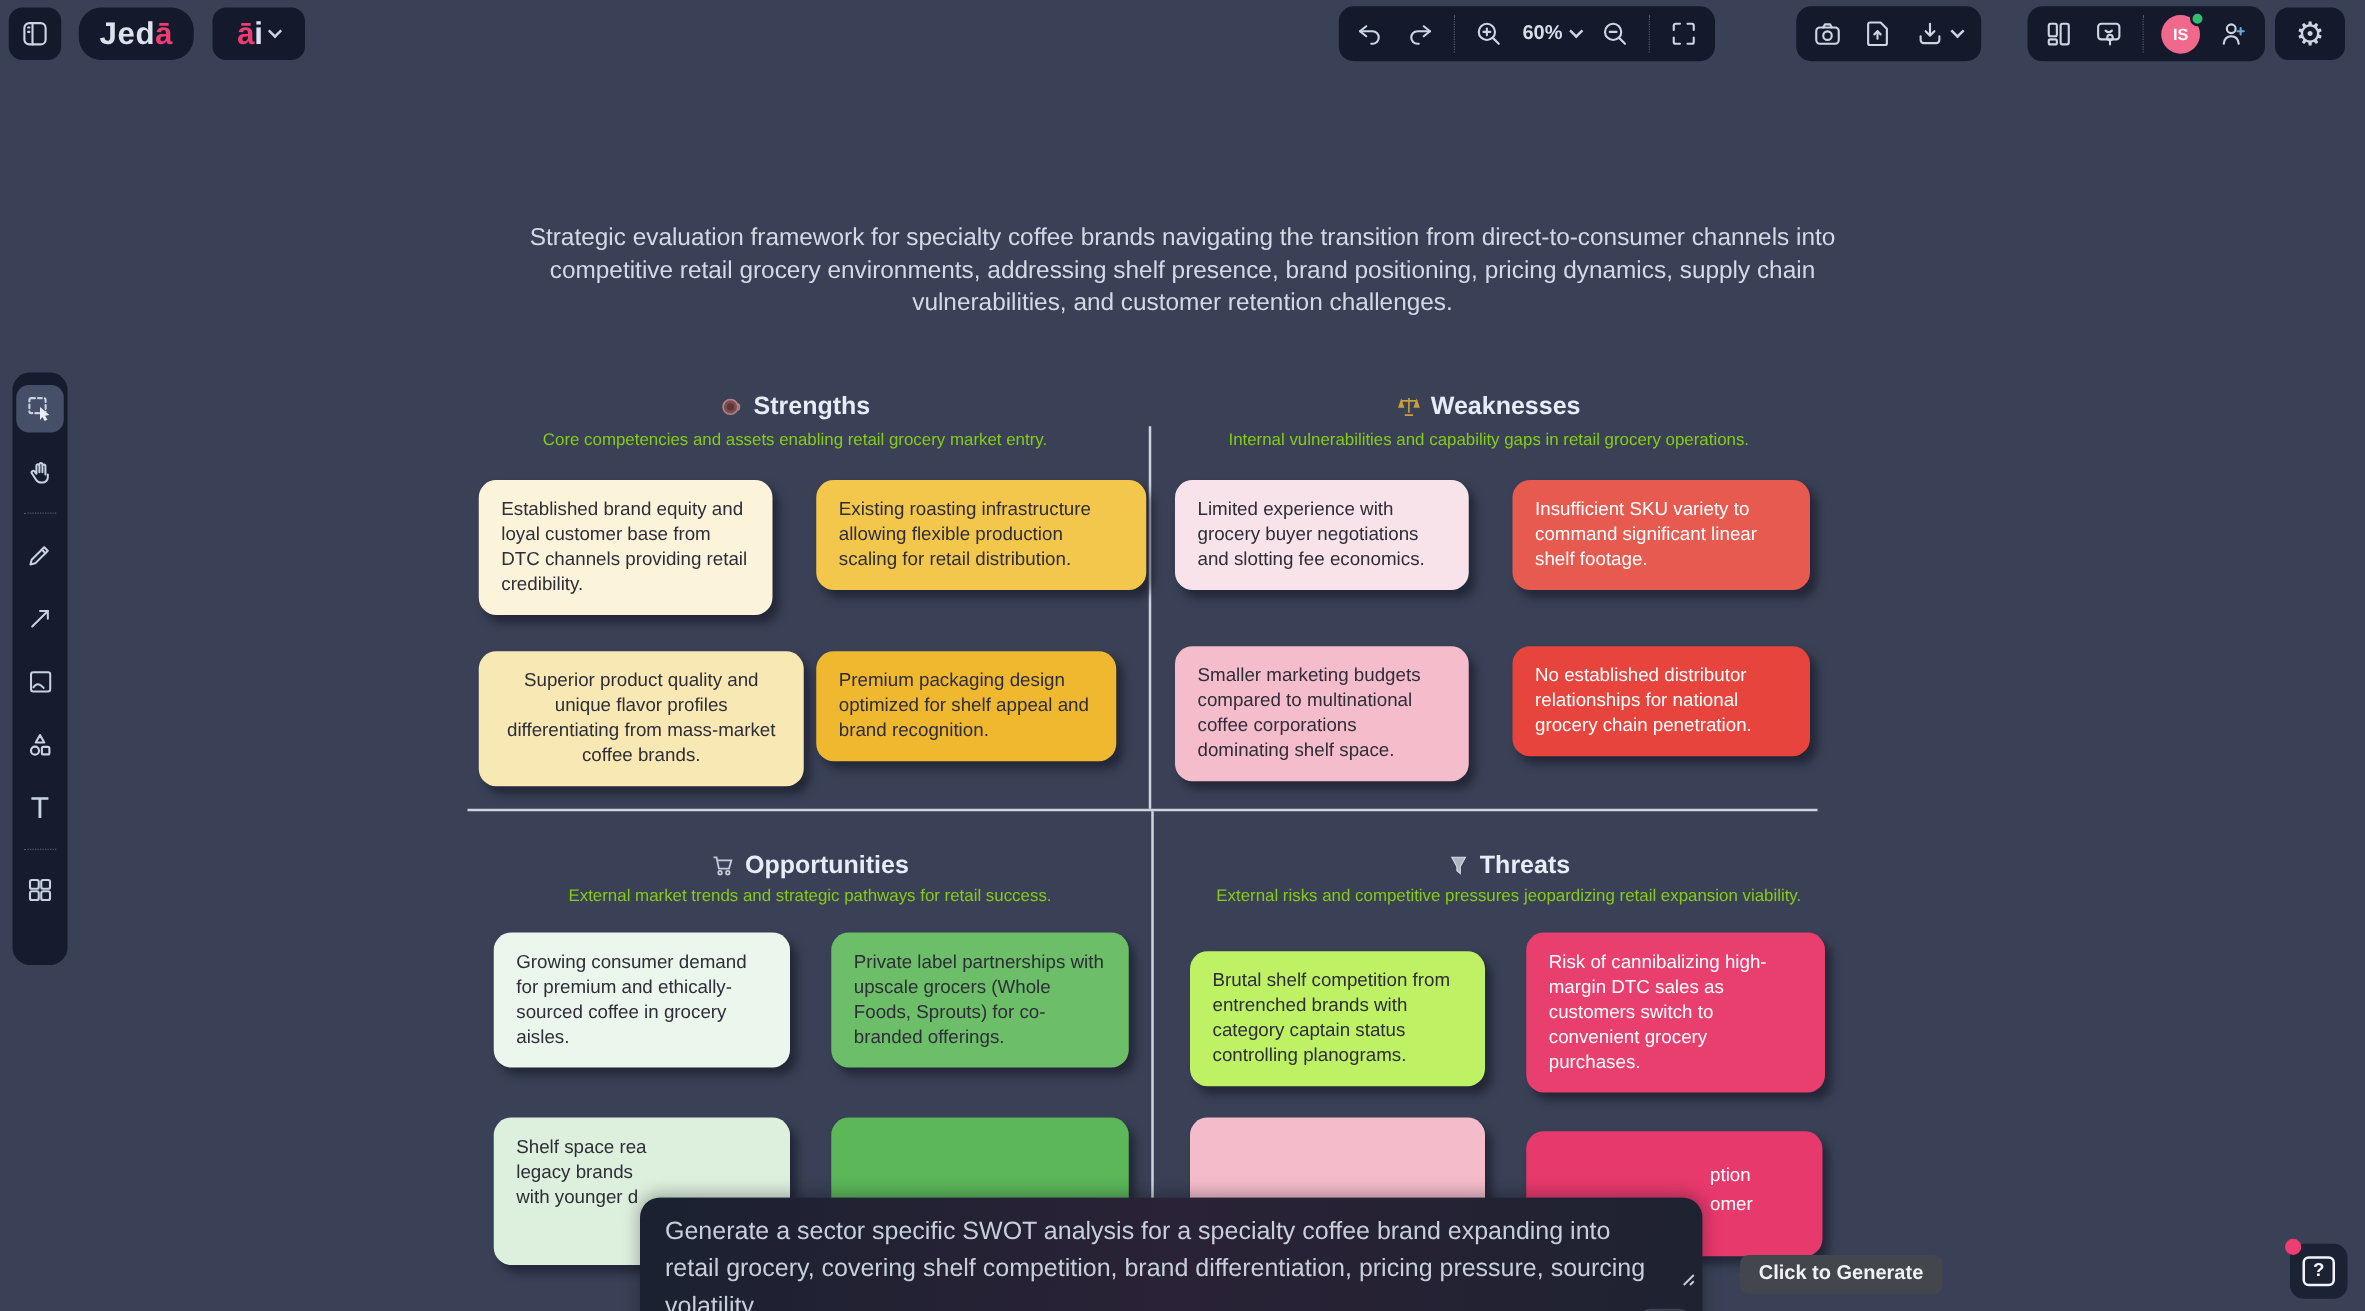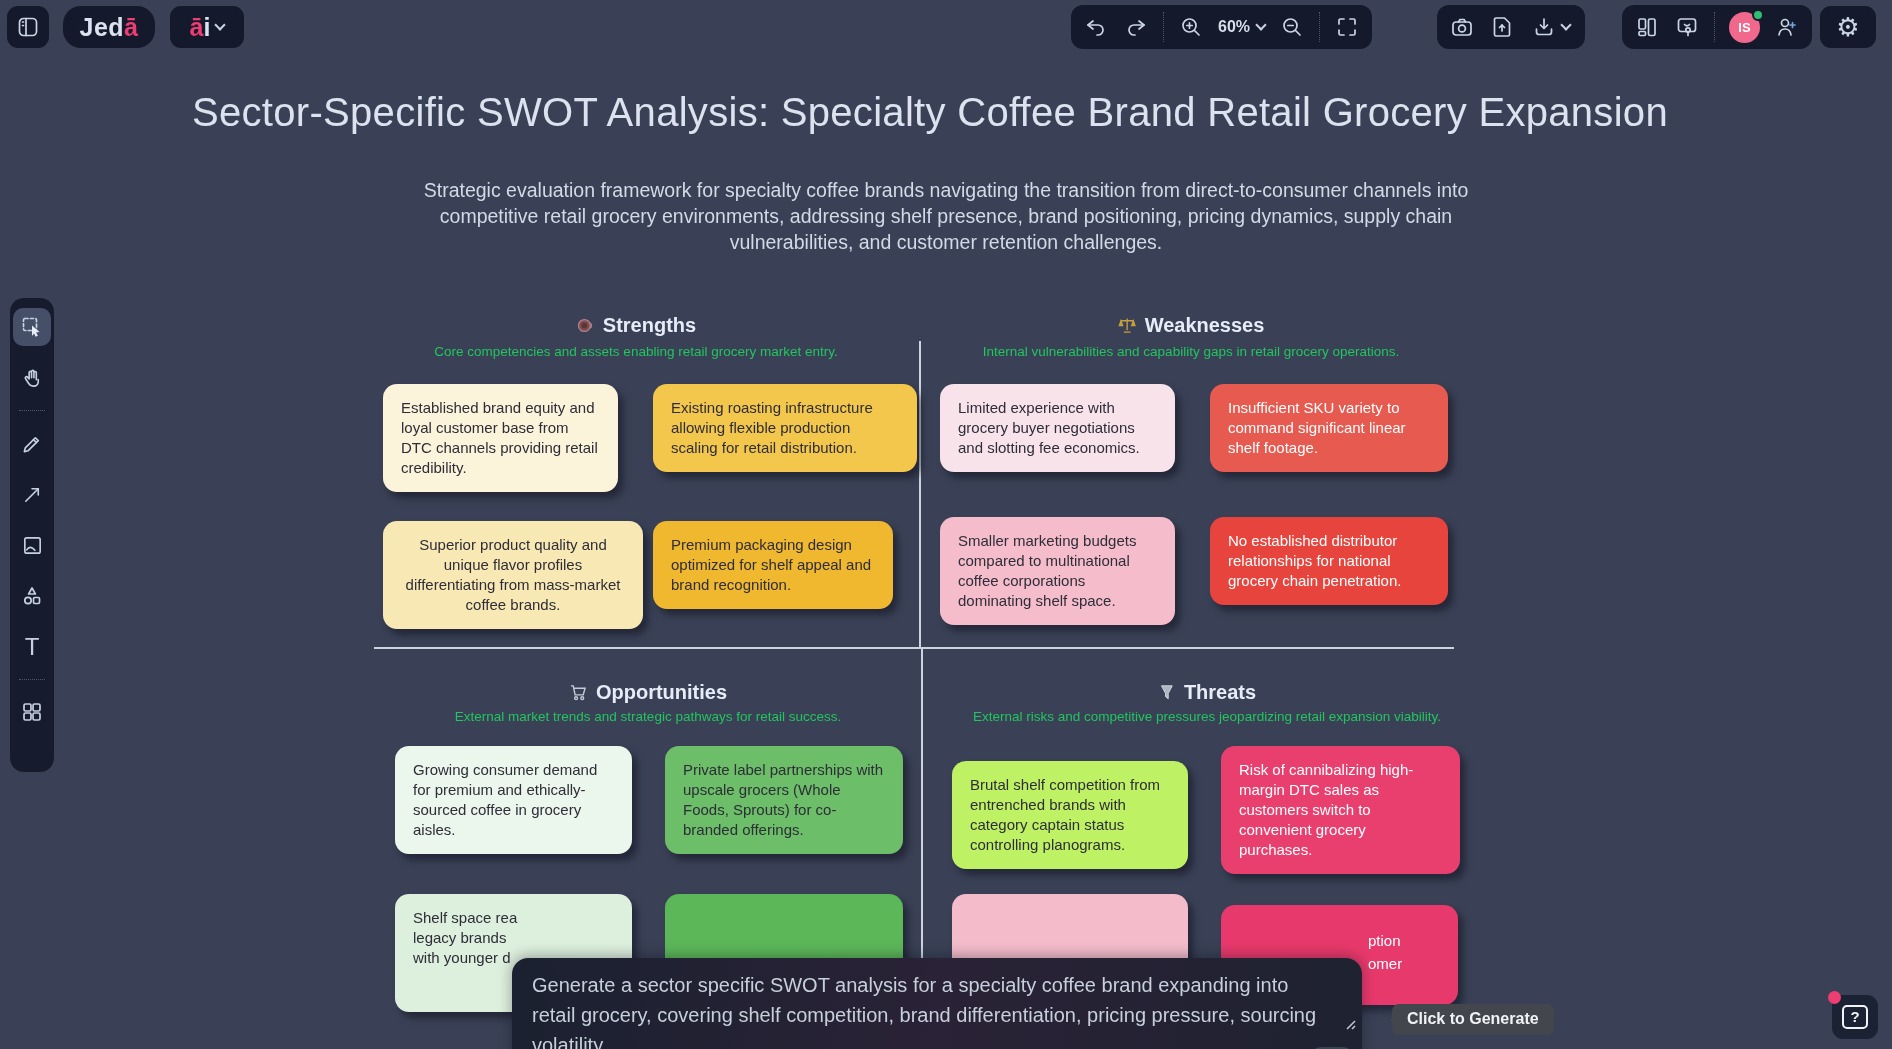--- a/index.html
+++ b/index.html
@@ -31,21 +31,21 @@
   .stool svg { stroke:#C7D1E1; fill:none; stroke-width:1.7; stroke-linecap:round; stroke-linejoin:round; }
   .stool.active { background:#454F68; }
   .sdiv { width:26px; border-top:1.5px dotted #4D576E; }
   .ttext { color:#C7D1E1; font-size:24px; font-weight:500; }
 
   
   .doc-title { position:absolute; top:90px; left:0; width:1860px; text-align:center; color:#DCE3EE; font-size:40px; font-weight:500; letter-spacing:.3px; }
   .doc-sub { position:absolute; top:178px; left:50%; transform:translateX(-50%); width:1075px; text-align:center; color:#D2DAE6; font-size:19.5px; line-height:1.33; }
 
   .qhead { position:absolute; transform:translateX(-50%); display:flex; align-items:center; gap:8px; color:#E7EDF6; font-size:20px; font-weight:700; }
-  .qsub  { position:absolute; transform:translateX(-50%); color:#22c55e; font-size:13.5px; white-space:nowrap; }
+  .qsub  { position:absolute; transform:translateX(-50%); color:#84cc16; font-size:13.5px; white-space:nowrap; }
 
   .divider-h { position:absolute; left:374px; top:647px; width:1080px; height:2px; background:#E9EEF5; opacity:.85; }
   .divider-v { position:absolute; width:2px; background:#E9EEF5; opacity:.85; }
 
   
   .note { position:absolute; border-radius:14px; padding:14px 18px; font-size:15px; line-height:1.33;
           box-shadow:5px 6px 7px rgba(16,19,31,.55); color:#2E2D38; }
   .note.frag { white-space:pre-line; }
   .w-text { color:#FFFFFF; }
 
@@ -265,21 +265,20 @@
     <div class="stool">
       <svg width="24" height="24" viewBox="0 0 24 24">
           <rect x="4" y="4" width="7" height="7" rx="1.5"></rect>
           <rect x="13" y="4" width="7" height="7" rx="1.5"></rect>
           <rect x="4" y="13" width="7" height="7" rx="1.5"></rect>
           <rect x="13" y="13" width="7" height="7" rx="1.5"></rect>
         </svg>
     </div>
   </div>
 
-  <div class="doc-title">Sector-Specific SWOT Analysis: Specialty Coffee Brand Retail Grocery Expansion</div>
   <div class="doc-sub">Strategic evaluation framework for specialty coffee brands navigating the transition from direct-to-consumer channels into competitive retail grocery environments, addressing shelf presence, brand positioning, pricing dynamics, supply chain vulnerabilities, and customer retention challenges.</div>
 
   <div class="divider-h"></div>
   <div class="divider-v" style="left:919px; top:341px; height:306px;"></div>
   <div class="divider-v" style="left:921px; top:649px; height:360px;"></div>
 
   <div class="qhead" style="left:636px; top:314px;">
     <svg width="19" height="19" viewBox="0 0 20 20">
         <circle cx="9" cy="10" r="6.2" fill="#7D4B50" stroke="#B08287" stroke-width="1.4"></circle>
         <path d="M15 7.5c2 .3 2 4.7 0 5" fill="none" stroke="#B08287" stroke-width="1.4"></path>

